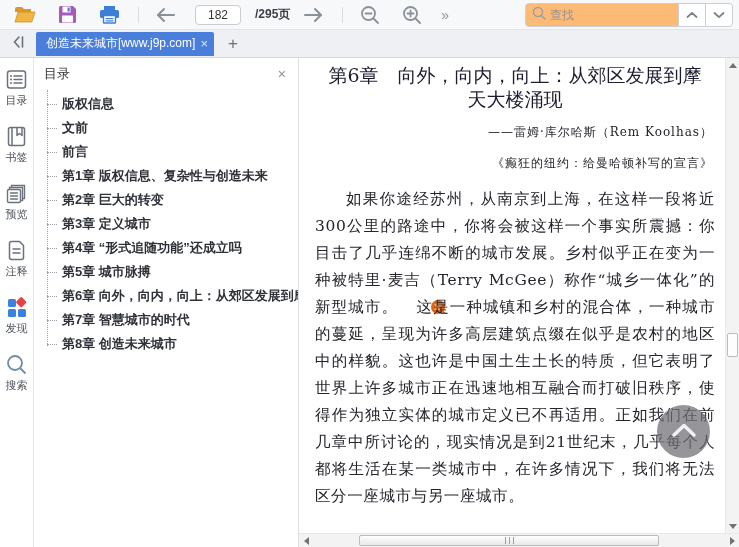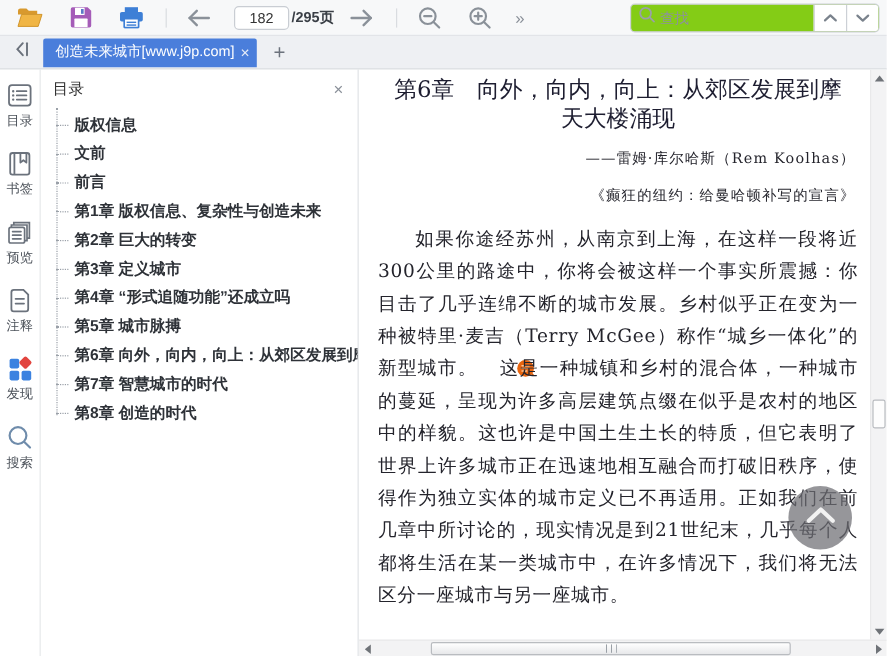--- a/index.html
+++ b/index.html
@@ -8,25 +8,25 @@
   .app { position:relative; width:739px; height:547px; display:flex; flex-direction:column; }
 
   
   .toolbar { height:30px; flex:0 0 30px; background:#f7f8f9; border-bottom:1px solid #e2e4e8;
              display:flex; align-items:center; padding:0 6px 0 12px; }
   .tbtn { background:none; border:none; width:26px; height:24px; display:flex; align-items:center;
           justify-content:center; cursor:pointer; margin-right:16px; }
   .tbtn svg { display:block; }
   .sep { width:1px; height:16px; background:#d9dce0; margin:0 14px 0 0; }
   .page-input { width:46px; height:20px; border:1px solid #c9cdd3; border-radius:4px; text-align:center;
-                font-size:12px; color:#333; background:#fff; margin-right:2px; }
+                font-size:12px; color:#333; background:#fff; margin-right:14px; }
   .page-total { font-size:12px; color:#3a3f46; margin-right:10px; white-space:nowrap;font-weight:bold; }
   .more-btn { font-size:14px; color:#8a9099; background:none; border:none; cursor:pointer; margin-right:8px; }
   .search-group { margin-left:auto; height:24px; display:flex; align-items:stretch; border:1px solid #ccd0d6;
-                  border-radius:4px; background:#84cc16; overflow:hidden; }
+                  border-radius:4px; background:#fdba74; overflow:hidden; }
   .search-box { display:flex; align-items:center; width:152px; padding-left:6px; }
   .search-box input { border:none; outline:none; font-size:12px; color:#333; width:118px; margin-left:4px; background:transparent; }
   .search-box input::placeholder { color:#8d939b; }
   .find-btn { width:27px; display:flex; align-items:center; justify-content:center; background:#fff;
               border:none; border-left:1px solid #ccd0d6; cursor:pointer; }
 
   
   .tabbar { height:28px; flex:0 0 28px; background:#eef0f3; border-bottom:1px solid #d6d9dd;
             display:flex; align-items:center; padding-left:6px; }
   .collapse-btn { width:24px; height:22px; display:flex; align-items:center; justify-content:center; cursor:pointer; }
@@ -280,21 +280,21 @@
         <li class="toc-item">版权信息</li>
         <li class="toc-item">文前</li>
         <li class="toc-item">前言</li>
         <li class="toc-item">第1章 版权信息、复杂性与创造未来</li>
         <li class="toc-item">第2章 巨大的转变</li>
         <li class="toc-item">第3章 定义城市</li>
         <li class="toc-item">第4章 “形式追随功能”还成立吗</li>
         <li class="toc-item">第5章 城市脉搏</li>
         <li class="toc-item">第6章 向外，向内，向上：从郊区发展到摩天大楼涌现</li>
         <li class="toc-item">第7章 智慧城市的时代</li>
-        <li class="toc-item">第8章 创造的时代</li>
+        <li class="toc-item">第8章 创造未来城市</li>
       </ul>
     </div>
 
     <div class="content">
       <div class="page">
         <h1 class="chapter-title">第6章　向外，向内，向上：从郊区发展到摩天大楼涌现</h1>
         <p class="attrib">——雷姆·库尔哈斯（Rem Koolhas）</p>
         <p class="attrib attrib2">《癫狂的纽约：给曼哈顿补写的宣言》</p>
         <p class="body-para"><span>如果你途经苏州，从南京到上海，在这样一段将近300公里的路途中，你将会被这样一个事实所震撼：你目击了几乎连绵不断的城市发展。乡村似乎正在变为一种被特里·麦吉（Terry McGee）称作“城乡一体化”的新型城市。</span><span class="note-icon"><svg width="16" height="16" viewBox="0 0 16 16">
                 <circle cx="8" cy="8" r="7" fill="#e8650f"></circle>

